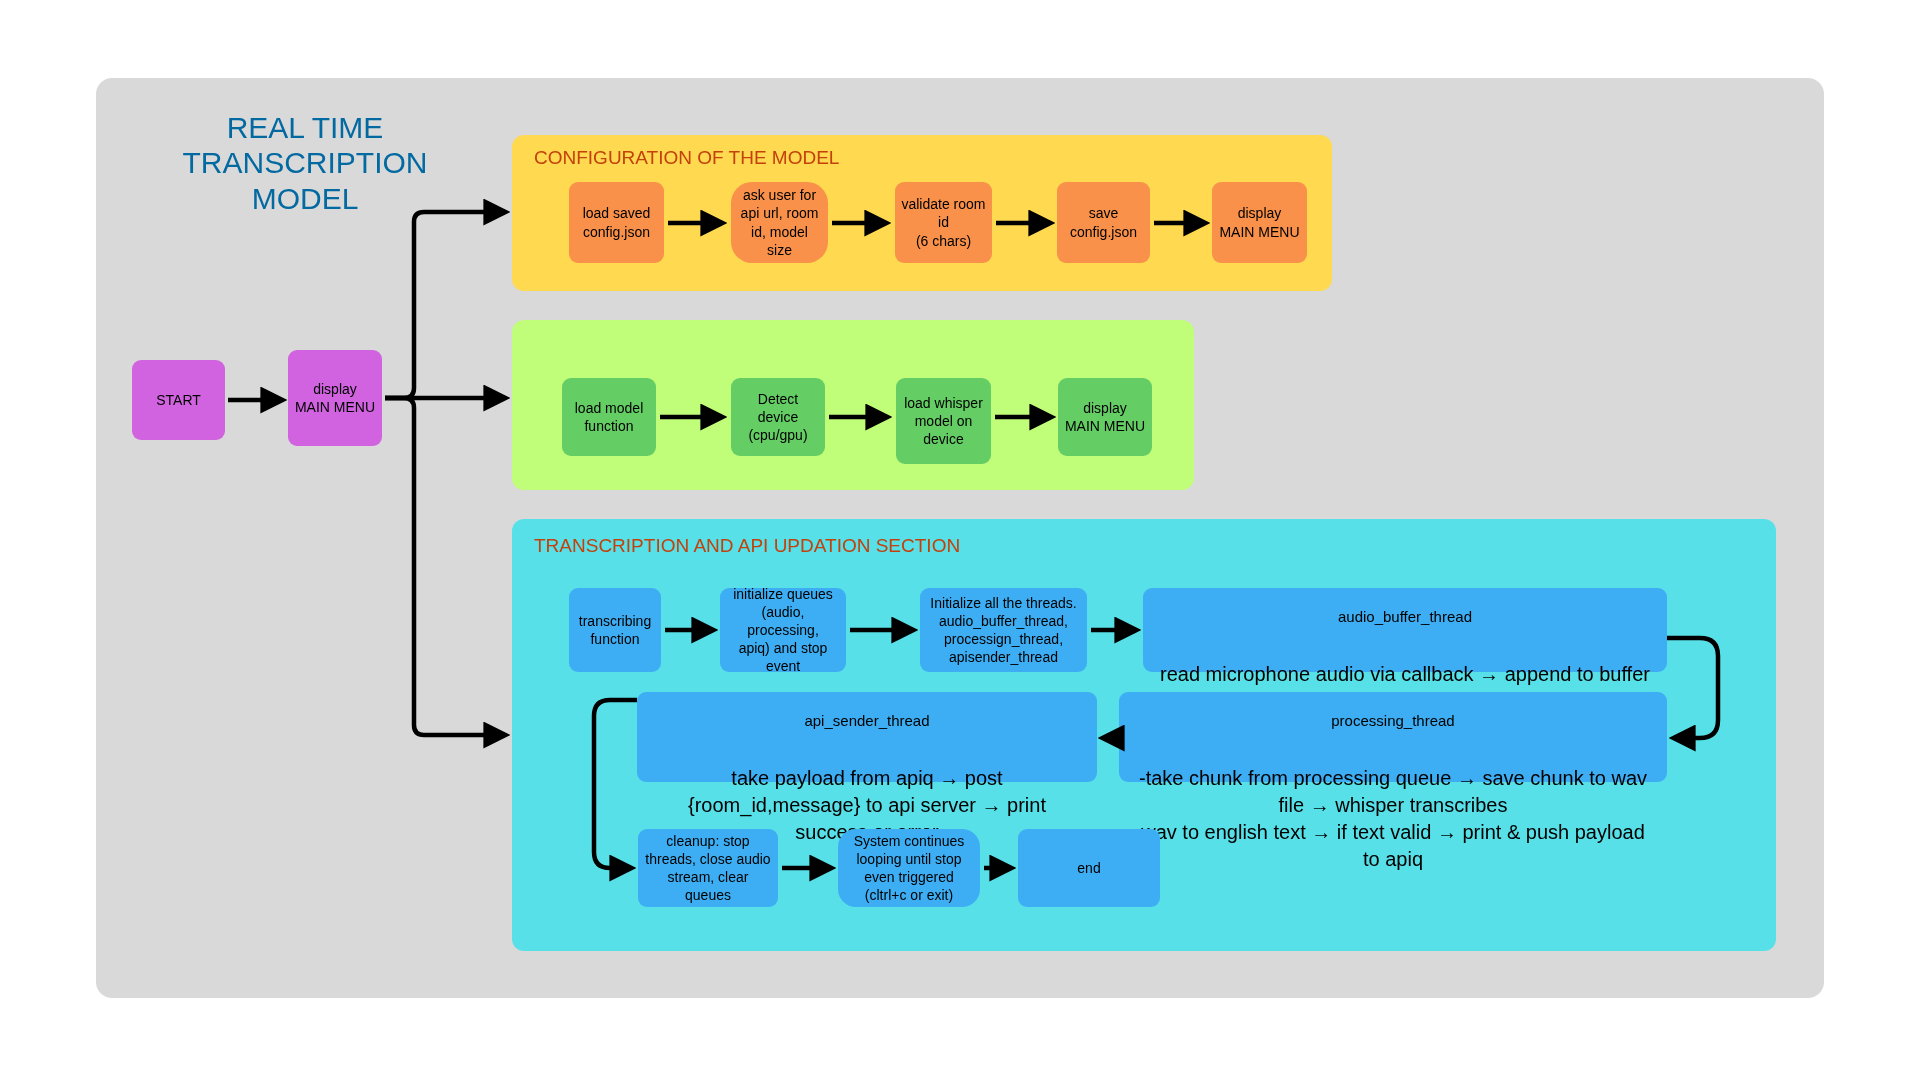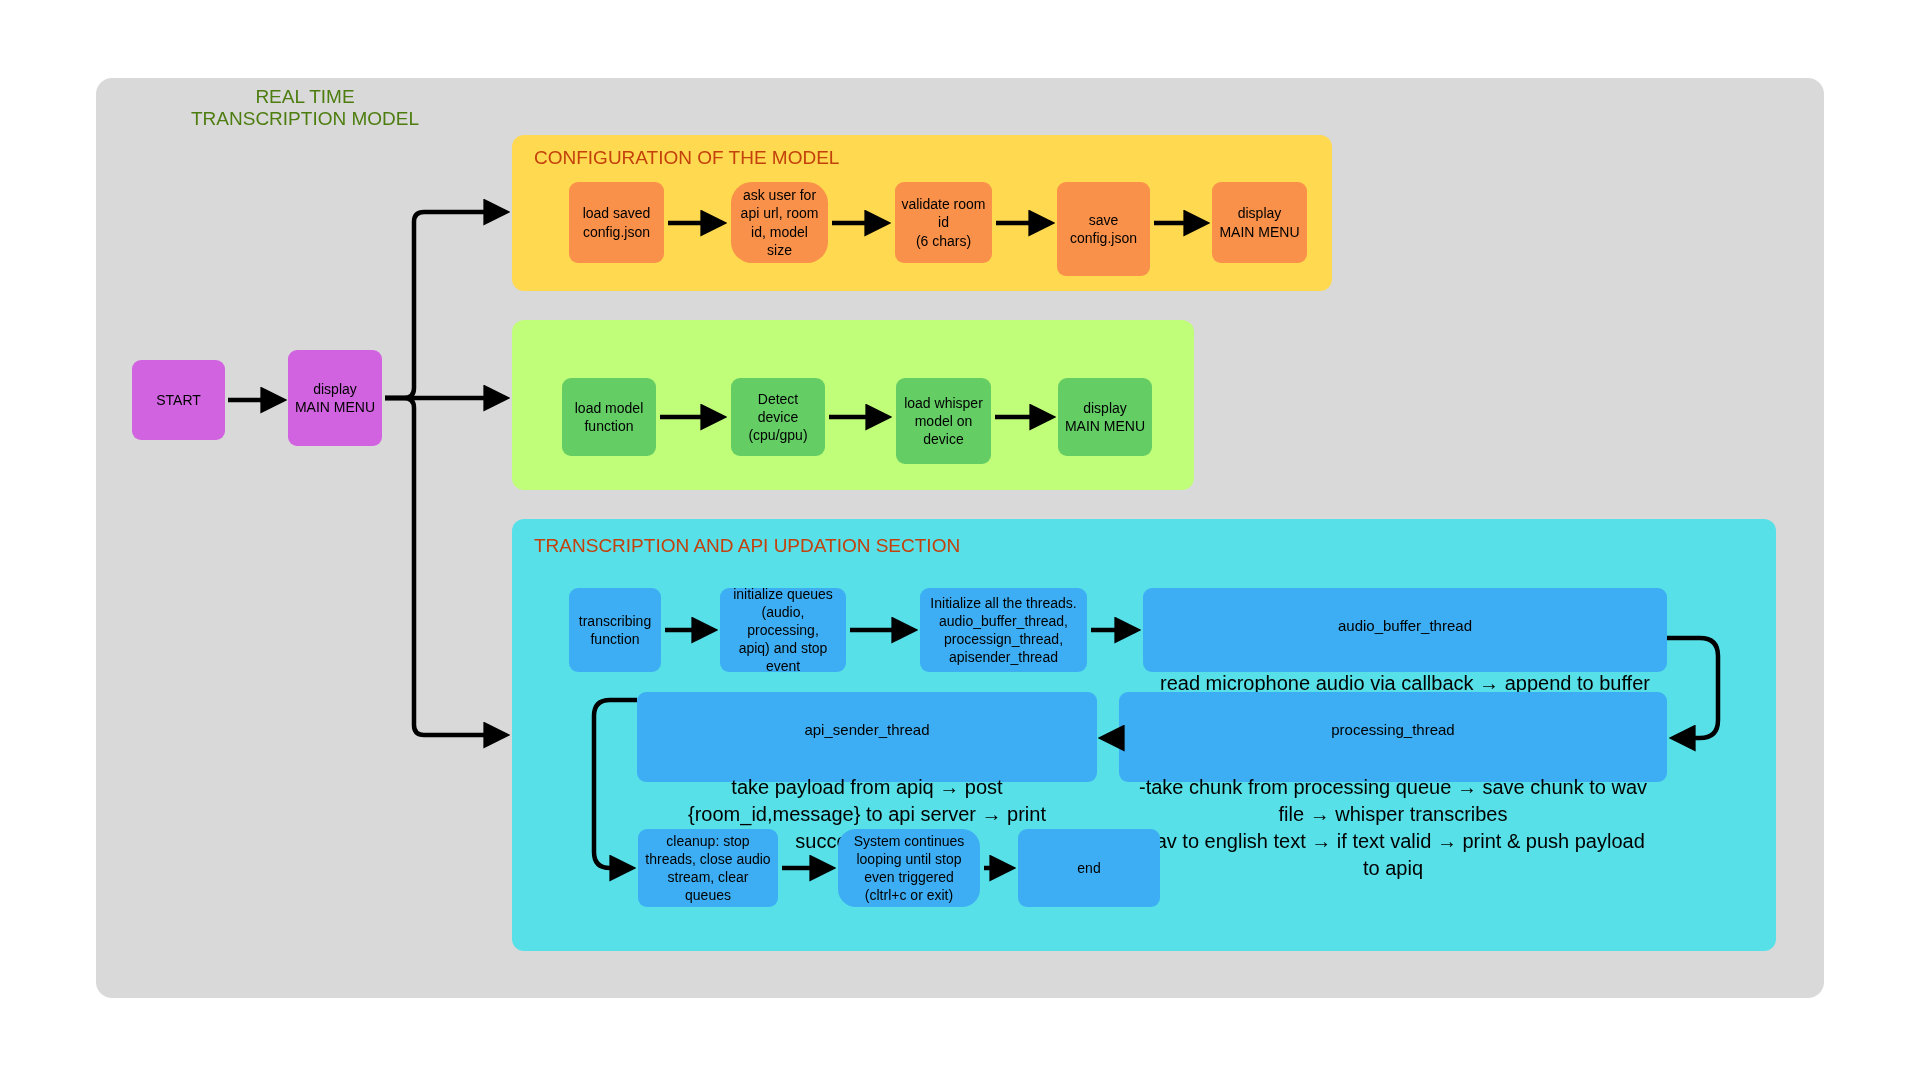--- a/index.html
+++ b/index.html
@@ -28,26 +28,26 @@
     position: absolute;
     left: 0; top: 0;
     width: 1920px;
     height: 1080px;
     pointer-events: none;
   }
 
   .title {
     position: absolute;
     left: 140px;
-    top: 86px;
+    top: 110px;
     width: 330px;
     text-align: center;
-    font-size: 19px;
+    font-size: 30px;
     line-height: 1.18;
-    color: #4d7c0f;
+    color: #0369a1;
     white-space: pre-line;
   }
 
   
   .panel {
     position: absolute;
     border-radius: 12px;
   }
   .panel-title {
     position: absolute;
@@ -73,21 +73,21 @@
     white-space: pre-line;
     line-height: 1.3;
   }
   .node.purple { background: #d163e0; font-size: 14px; }
   .node.orange { background: #f9914a; font-size: 14px; }
   .node.green  { background: #64ce65; font-size: 14px; }
   .node.blue   { background: #3eaef4; font-size: 14px; }
 
   .node.wide {
     display: block;
-    padding: 10px 14px;
+    padding: 1px 14px;
   }
   .node .nd-title {
     display: block;
     text-align: center;
     font-size: 15px;
     margin-bottom: 16px;
   }
   .node .nd-body {
     display: block;
     text-align: center;
@@ -119,21 +119,21 @@
 MAIN MENU</div>
 
   <div class="node orange" style="left:569px; top:182px; width:95px; height:81px;">load saved
 config.json</div>
   <div class="node orange" style="left:731px; top:182px; width:97px; height:81px;border-radius:21px;">ask user for
 api url, room
 id, model size</div>
   <div class="node orange" style="left:895px; top:182px; width:97px; height:81px;">validate room
 id
 (6 chars)</div>
-  <div class="node orange" style="left:1057px; top:182px; width:93px; height:94px;">save
+  <div class="node orange" style="left:1057px; top:182px; width:93px; height:81px;">save
 config.json</div>
   <div class="node orange" style="left:1212px; top:182px; width:95px; height:81px;">display
 MAIN MENU</div>
 
   <div class="node green" style="left:562px; top:378px; width:94px; height:78px;">load model
 function</div>
   <div class="node green" style="left:731px; top:378px; width:94px; height:78px;">Detect device
 (cpu/gpu)</div>
   <div class="node green" style="left:896px; top:378px; width:95px; height:86px;">load whisper
 model on

